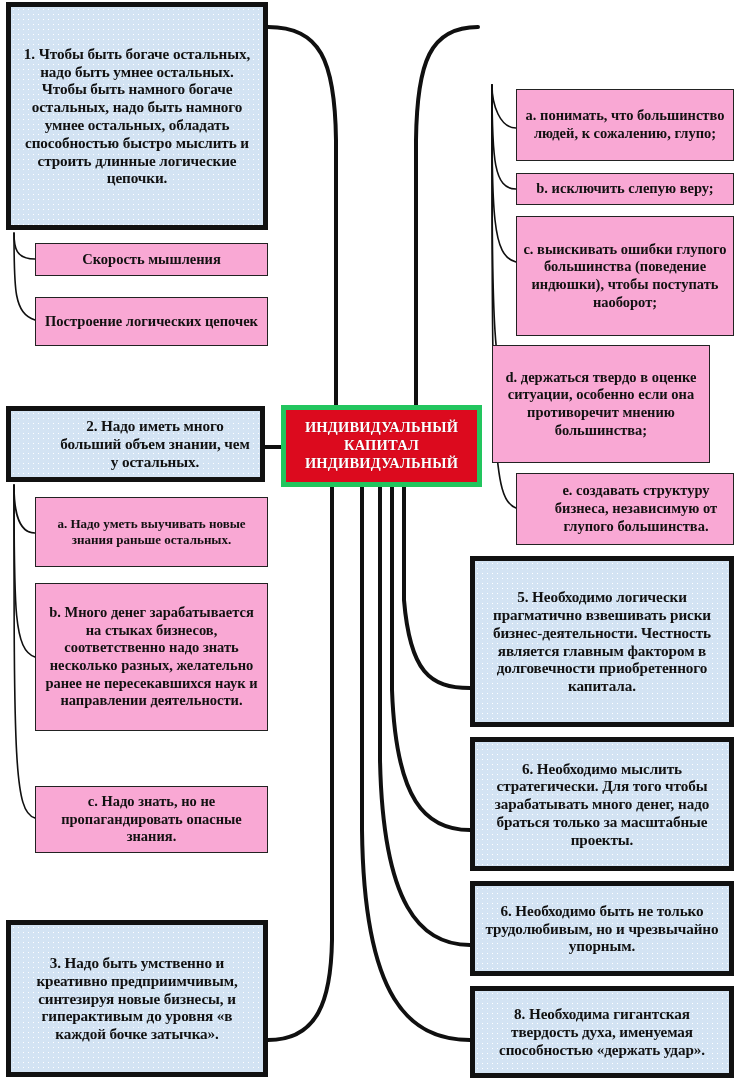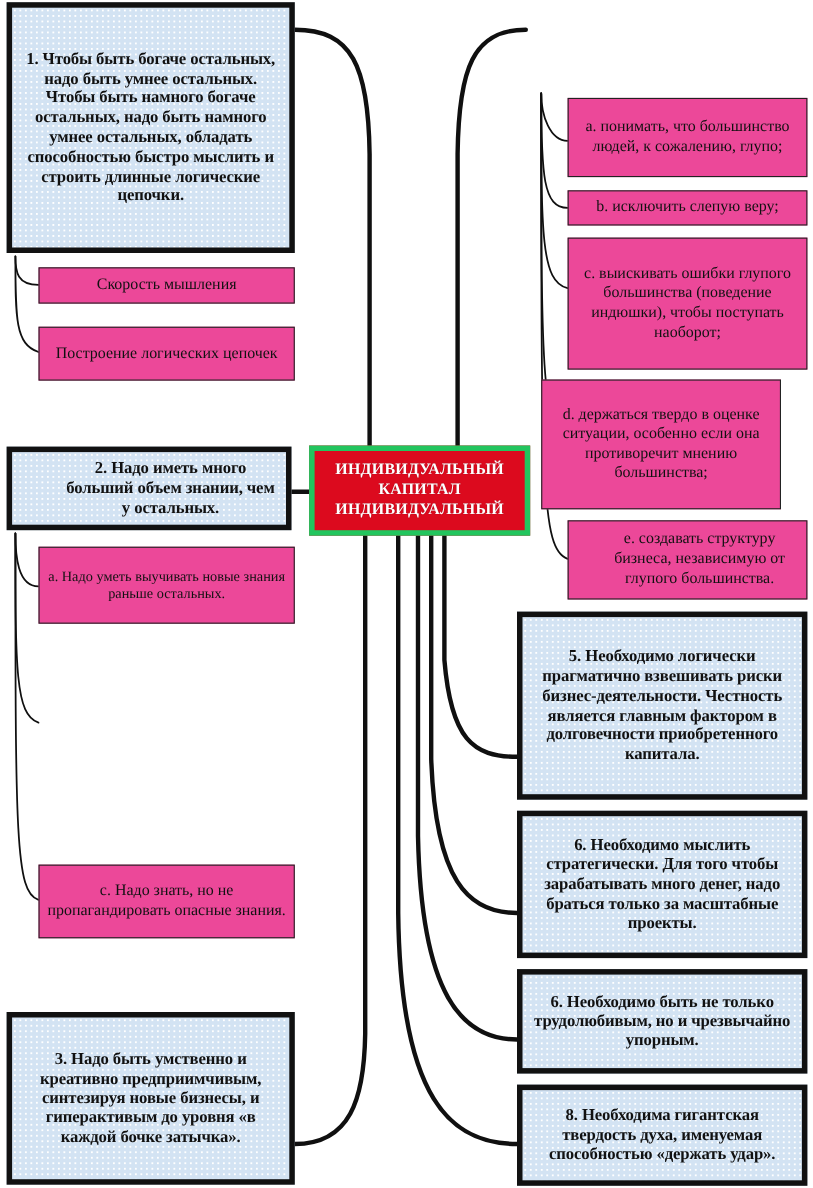--- a/index.html
+++ b/index.html
@@ -27,23 +27,23 @@
     background-image:radial-gradient(#ffffff 0.7px, transparent 0.8px);
     background-size:5px 5px;
     border:5px solid #111111;
     font-weight:bold;
     line-height:1.17;
     letter-spacing:-0.1px;
     padding:3px 5px;
   }
   
   .n2{
-    background:#ec4899;
+    background:#f9a8d4;
     border:1.5px solid #222222;
-    font-weight:normal;
+    font-weight:bold;
     line-height:1.22;
     padding:3px 6px;
   }
   
   .center{
     background:#dc0a1e;
     border:5px solid #22c55e;
     color:#ffffff;
     font-weight:bold;
     line-height:1.24;
@@ -98,20 +98,23 @@
   </div>
 
   <div class="node n1" style="left:6px;top:406px;width:259px;height:76px;font-size:15.2px;padding-left:44px;">
     <span>2. Надо иметь много больший объем знании, чем у остальных.</span>
   </div>
 
   <div class="node n2" style="left:35px;top:497px;width:233px;height:70px;font-size:13px;">
     <span>a. Надо уметь выучивать новые знания раньше остальных.</span>
   </div>
 
+  <div class="node n2" style="left:35px;top:583px;width:233px;height:148px;font-size:14.5px;">
+    <span>b. Много денег зарабатывается на стыках бизнесов, соответственно надо знать несколько разных, желательно ранее не пересекавшихся наук и направлении деятельности.</span>
+  </div>
 
   <div class="node n2" style="left:35px;top:786px;width:233px;height:67px;font-size:14.5px;">
     <span>c. Надо знать, но не пропагандировать опасные знания.</span>
   </div>
 
   <div class="node n1" style="left:6px;top:920px;width:262px;height:157px;font-size:15.2px;">
     <span>3. Надо быть умственно и креативно предприимчивым, синтезируя новые бизнесы, и гиперактивым до уровня «в каждой бочке затычка».</span>
   </div>
 
   <div class="node center" style="left:281px;top:405px;width:201px;height:82px;">

